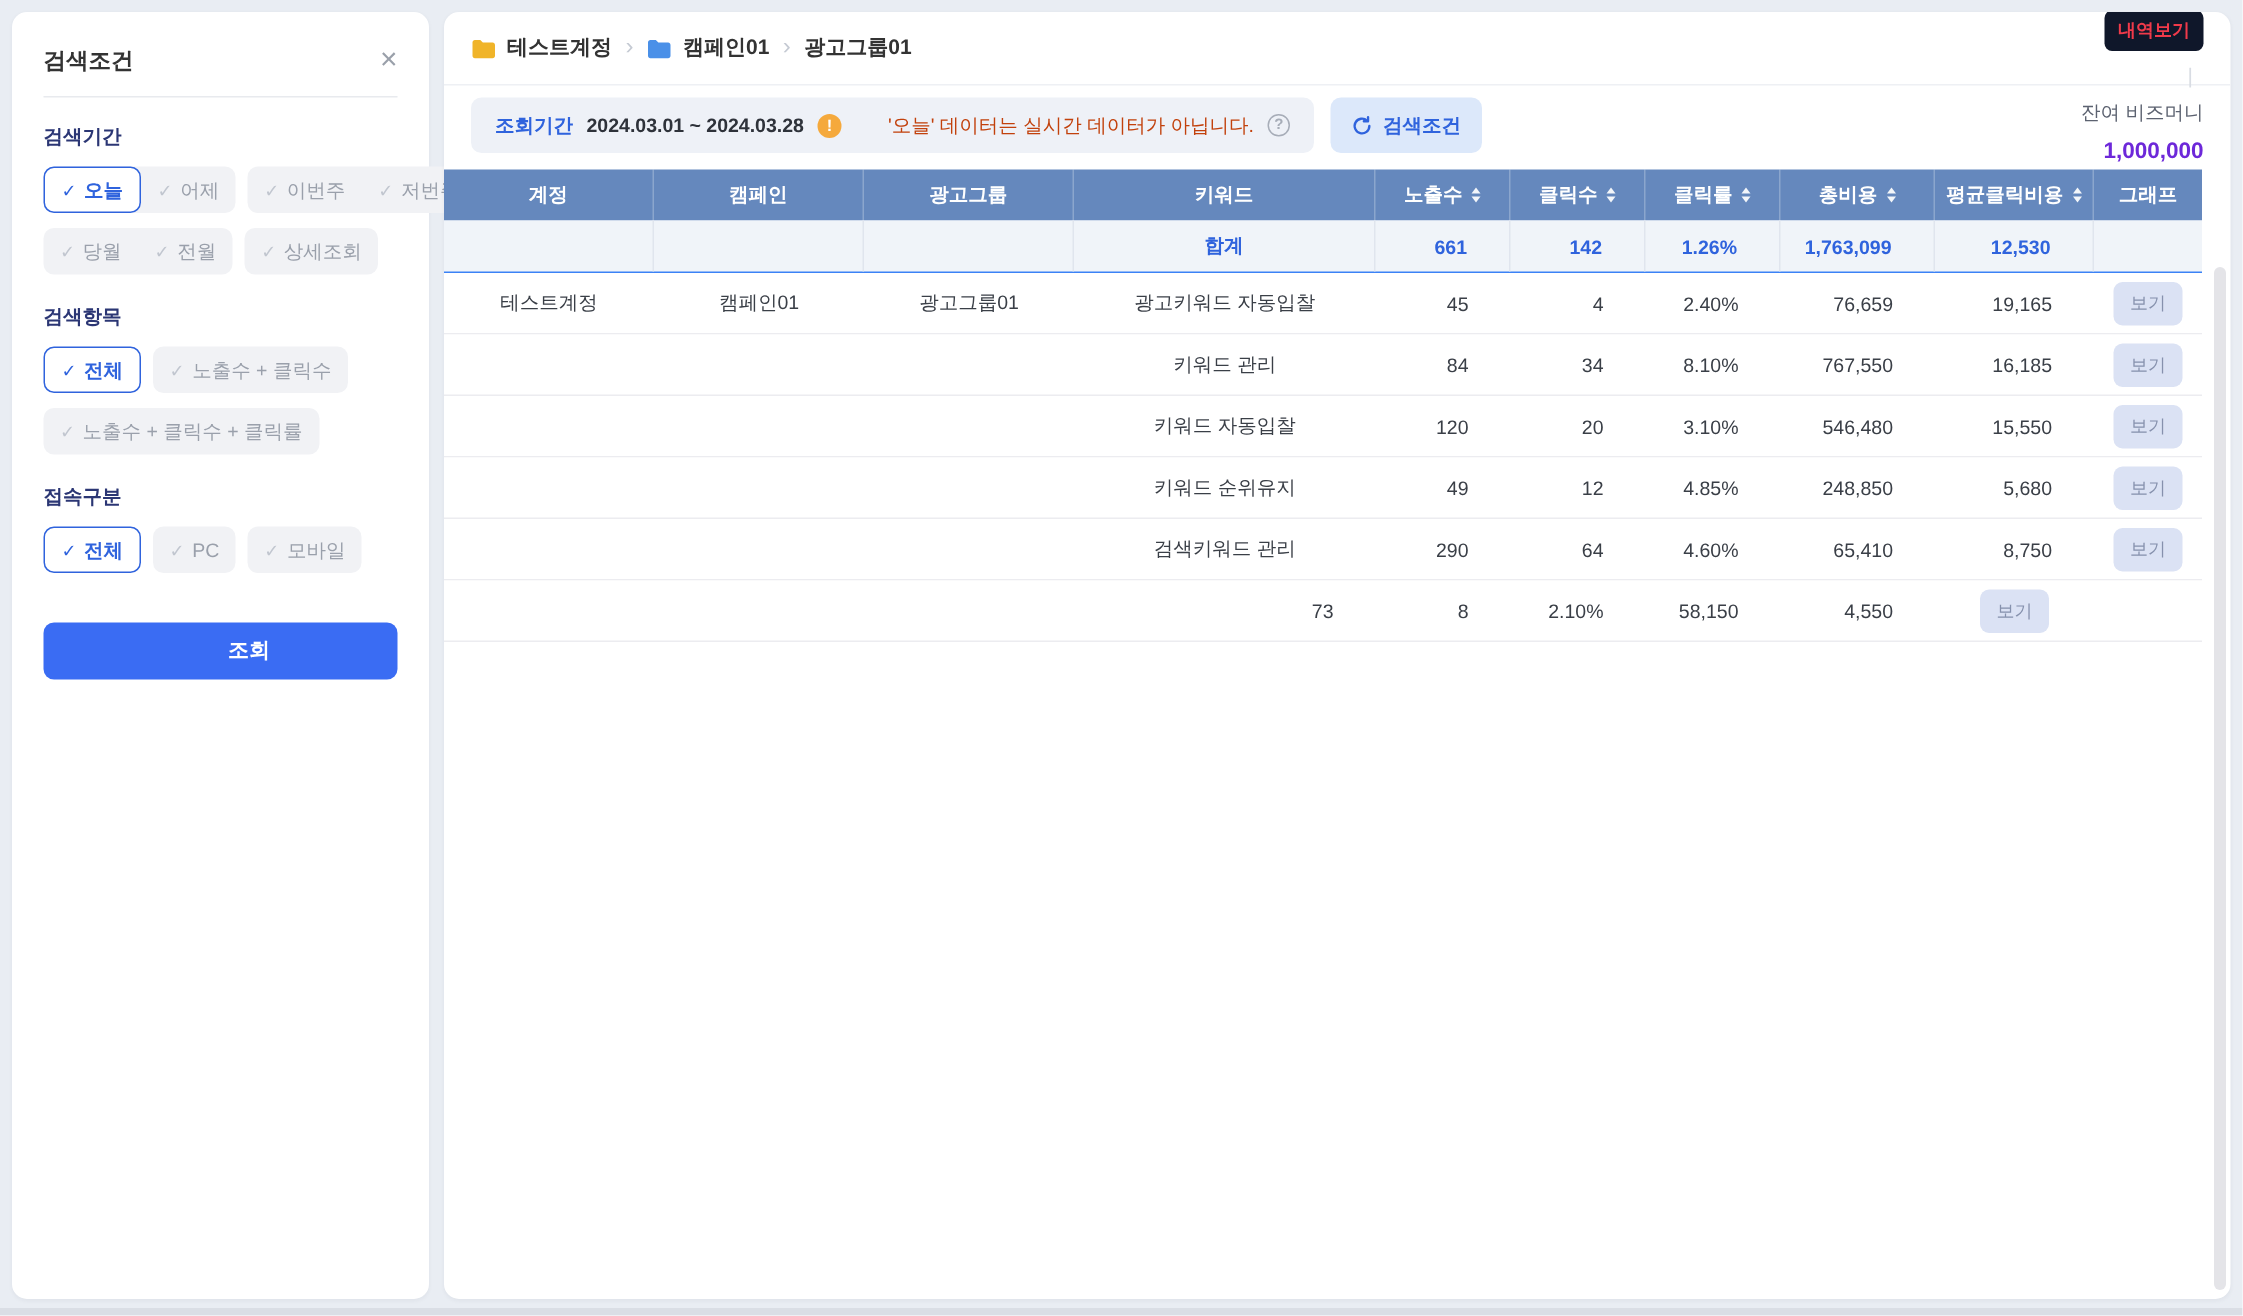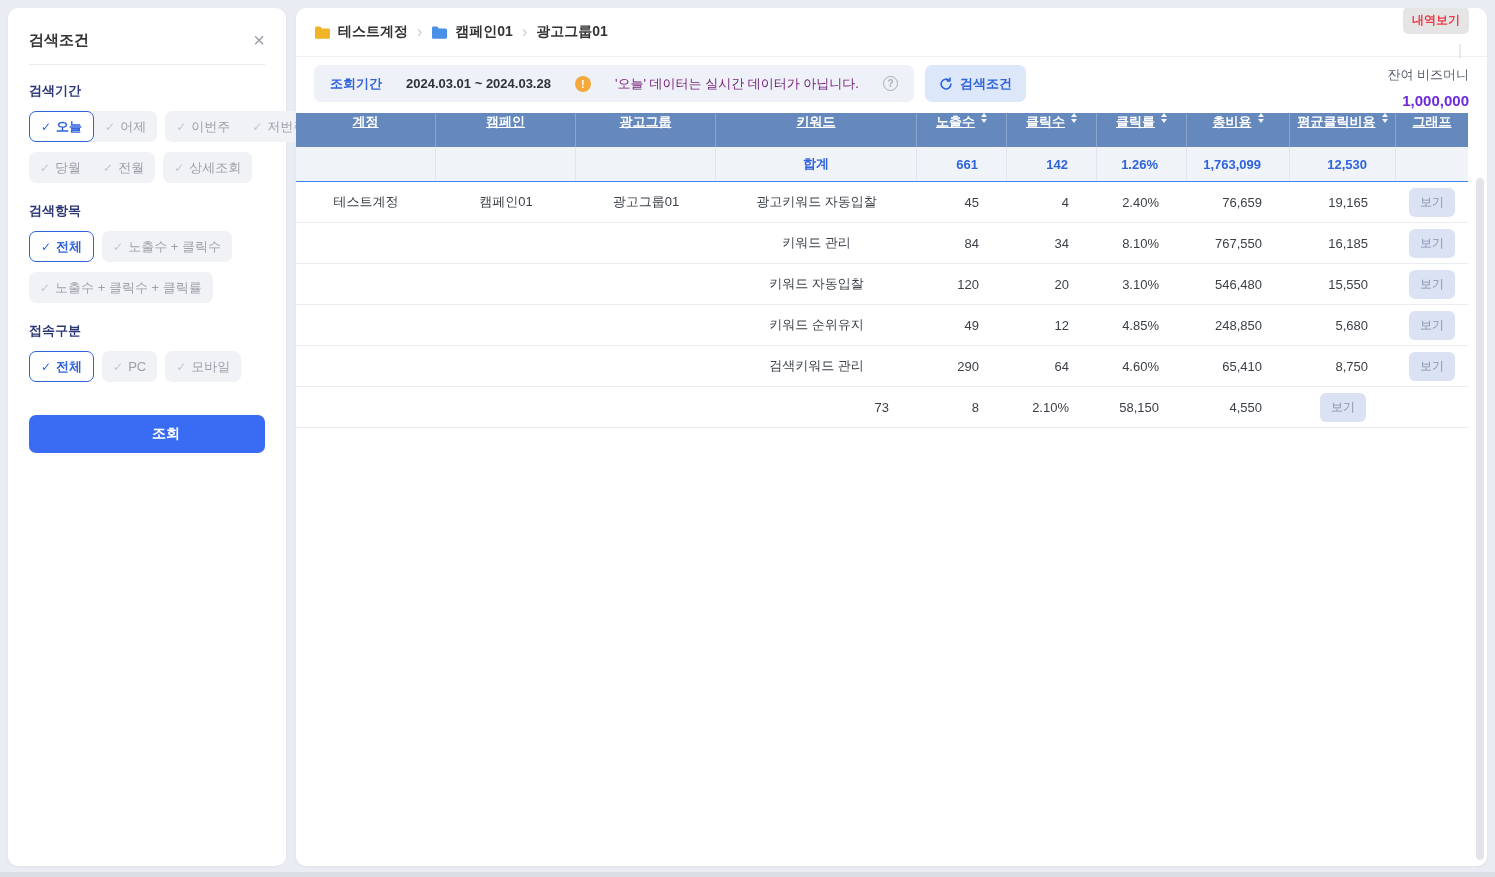--- a/index.html
+++ b/index.html
@@ -37,42 +37,42 @@
 
   
   #main { left:296px; top:8px; width:1191px; height:858px; overflow:hidden; }
   .main-header { height:49px; display:flex; align-items:center; justify-content:space-between; padding:0 18px; border-bottom:1px solid #eef0f4; }
   .breadcrumb { display:flex; align-items:center; gap:9px; font-size:14px; font-weight:700; color:#333; }
   .crumb { display:flex; align-items:center; gap:7px; cursor:pointer; }
   .chev { color:#c5cad3; font-size:16px; font-weight:400; }
   .folder { width:17px; height:15px; display:inline-block; }
   .wallet { display:flex; align-items:flex-end; gap:8px; font-size:13px; color:#5c6270;flex-direction:column; }
   .spent-value { color:#f03a4a; font-weight:700; font-size:15px; }
-  .badge { background:#e5e5e5; color:#f03a4a; font-size:12px; font-weight:600; padding:5px 9px; border-radius:5px; cursor:pointer; }
+  .badge { background:#0f172a; color:#f03a4a; font-size:12px; font-weight:600; padding:5px 9px; border-radius:5px; cursor:pointer; }
   .wallet-sep { color:#d8dce3; margin:0 7px; font-size:14px; }
   .remain-value { color:#6d28d9; font-weight:700; font-size:15px; }
 
   .filter-bar { display:flex; align-items:center; gap:11px; padding:8px 18px 0; }
-  .filter-pill { display:flex; align-items:center; gap:24px; background:#eef1f7; border-radius:7px; height:37px; padding:0 16px; font-size:13px; }
+  .filter-pill { display:flex; align-items:center; gap:9px; background:#eef1f7; border-radius:7px; height:37px; padding:0 16px; font-size:13px; }
   .fp-label { color:#2f63dd; font-weight:700; }
   .fp-value { color:#2e323a; font-weight:700; }
   .warn-icon { width:16px; height:16px; border-radius:50%; background:#f5a93c; color:#fff; font-weight:700; font-size:11px; display:flex; align-items:center; justify-content:center; }
-  .fp-notice { color:#701a75; }
+  .fp-notice { color:#c2410c;margin-left:22px; }
   .q-icon { width:15px; height:15px; border-radius:50%; border:1.5px solid #a7adb8; color:#a7adb8; font-size:10px; font-weight:700; display:flex; align-items:center; justify-content:center; }
   .search-cond-btn {
     display:flex; align-items:center; gap:7px; height:37px; padding:0 14px;
     background:#dce8fa; border:none; border-radius:7px; color:#2f63dd;
     font-size:13px; font-weight:700; cursor:pointer; font-family:inherit;
   }
 
   
   .grid-cols { display:grid; grid-template-columns:140px 140px 140px 201px 90px 90px 90px 103px 106px 72px; }
   .table { margin-top:11px; width:1172px; }
   .thead { height:34px; background:#6588bd; }
-  .th { display:flex; justify-content:center; color:#fff; font-size:13px; font-weight:600; border-right:1px solid rgba(255,255,255,.25); cursor:default;text-decoration:underline; }
+  .th { display:flex; align-items:center; justify-content:center; color:#fff; font-size:13px; font-weight:600; border-right:1px solid rgba(255,255,255,.25); cursor:default; }
   .th.sortable { cursor:pointer; }
   .th:last-child { border-right:none; }
   .sort { display:inline-flex; flex-direction:column; gap:2px; margin-left:6px; }
   .sort i { display:block; width:0; height:0; border-left:3.5px solid transparent; border-right:3.5px solid transparent; }
   .sort .up { border-bottom:4px solid rgba(255,255,255,.92); }
   .sort .down { border-top:4px solid rgba(255,255,255,.92); }
 
   .summary-row { height:35px; background:#f0f4f9; border-bottom:1px solid #3b82f6; }
   .sum-cell { display:flex; align-items:center; justify-content:center; border-right:1px solid #e0e5ee; font-size:13px; font-weight:700; color:#2f63dd; }
   .sum-cell:last-child { border-right:none; }

